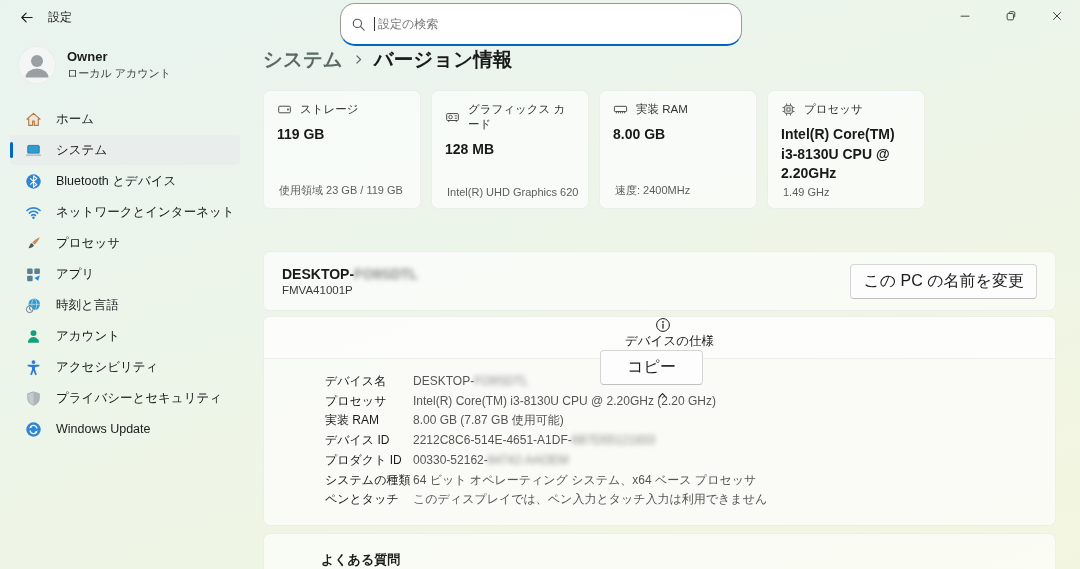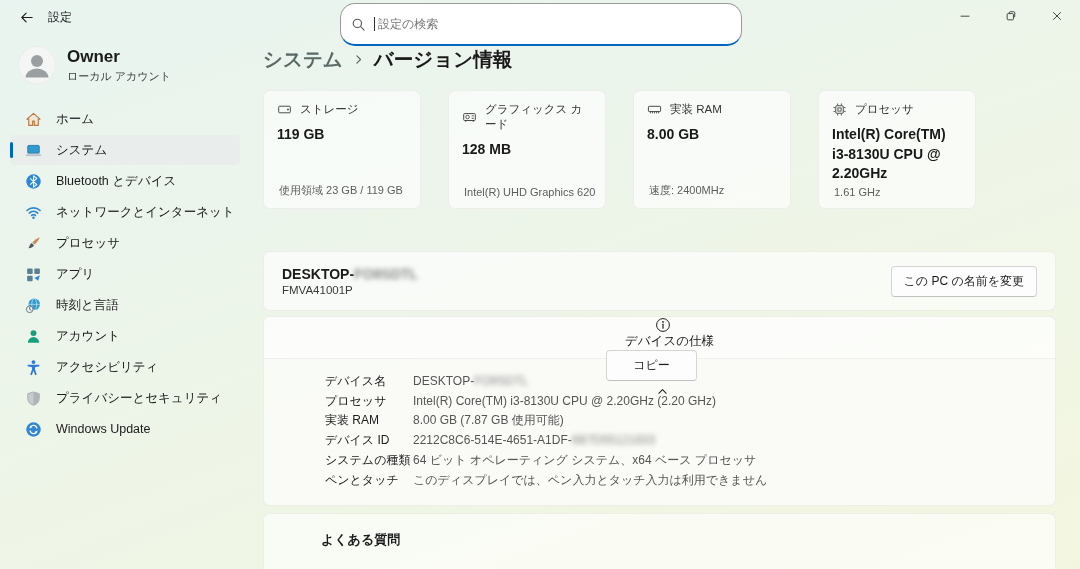--- a/index.html
+++ b/index.html
@@ -20,46 +20,46 @@
   .search-wrap .caret { width:1px; height:14px; background:#333; margin-left:8px; }
   .search-input { flex:1; border:none; outline:none; background:transparent; font-size:12px; margin-left:3px; font-family:inherit; color:#1b1b1b; }
   .search-input::placeholder { color:#767676; }
   .win-controls { position:absolute; right:0; top:0; display:flex; height:32px; }
   .win-btn { width:46px; height:32px; display:flex; align-items:center; justify-content:center; background:transparent; border:none; cursor:pointer; }
 
   
   .sidebar { position:absolute; left:0; top:34px; width:250px; bottom:0; }
   .user { display:flex; align-items:center; gap:11px; padding:12px 18px 6px 18px; }
   .avatar { width:38px; height:38px; border-radius:50%; background:#f4f6f5; box-shadow:0 0 0 1px rgba(0,0,0,.04) inset; overflow:hidden; flex:none; }
-  .user-name { font-size:17px; font-weight:700; }
+  .user-name { font-size:13px; font-weight:700; }
   .user-type { font-size:11px; color:#3c3c3c; margin-top:2px; }
   .nav { margin-top:14px; }
   .nav-item { position:relative; display:flex; align-items:center; gap:14px; height:30px; margin:1px 10px; padding-left:15px; border-radius:4px; font-size:12.5px; cursor:pointer; }
   .nav-item.selected { background:#e9eeec; }
   .nav-item.selected::before { content:""; position:absolute; left:0; top:7px; width:3px; height:16px; border-radius:2px; background:#0067c0; }
   .nav-icon { width:17px; height:17px; flex:none; }
 
   
   .main { position:absolute; left:263px; top:34px; width:793px; }
   .breadcrumb { margin-top:12px; display:flex; align-items:center; gap:9px; font-size:19.5px; font-weight:600; }
   .crumb-parent { color:#5a6a67; cursor:pointer; }
   .crumb-current { color:#191919; }
 
-  .cards { margin-top:17px; display:grid; grid-template-columns:repeat(4,158px); gap:27px; }
+  .cards { margin-top:17px; display:grid; grid-template-columns:repeat(4,158px); gap:10px; }
   .card { height:119px; background:rgba(255,255,255,.62); border:1px solid rgba(0,0,0,.05); border-radius:7px; padding:11px 13px; position:relative; }
   .card-head { display:flex; align-items:center; gap:8px; font-size:11.5px; color:#333; }
   .card-icon { width:15px; height:15px; flex:none; }
   .card-value { margin-top:8px; font-size:14px; font-weight:700; line-height:1.4; color:#191919; }
   .card-footer { position:absolute; left:15px; right:6px; bottom:10px; font-size:11px; color:#5d5d5d; white-space:nowrap; overflow:hidden; }
 
   .panel { background:rgba(255,255,255,.62); border:1px solid rgba(0,0,0,.05); border-radius:7px; }
   .device-card { margin-top:42px; height:60px; display:flex; align-items:center; justify-content:space-between; padding:0 18px; }
   .device-name { font-size:14px; font-weight:700; }
   .device-model { font-size:11.5px; color:#3a3a3a; margin-top:2px; }
-  .btn { background:#fdfdfd; border:1px solid #d5d5d5; border-bottom-color:#c0c0c0; border-radius:4px; font-size:12px; padding:6px 12px; color:#1b1b1b; cursor:pointer; font-family:inherit; }
+  .btn { background:#fdfdfd; border:1px solid #d5d5d5; border-bottom-color:#c0c0c0; border-radius:4px; font-size:16px; padding:6px 12px; color:#1b1b1b; cursor:pointer; font-family:inherit; }
 
   .specs { margin-top:5px; overflow:hidden; }
   .specs-header { height:42px; display:flex; align-items:center; padding:0 16px 0 22px; background:rgba(255,255,255,.5); border-bottom:1px solid rgba(0,0,0,.05); cursor:pointer;flex-direction:column; }
   .specs-title { font-size:12.5px; margin-left:14px; flex:1; }
   .copy-btn { margin-right:22px; padding:6px 26px; }
   .caret-btn { background:transparent; border:none; cursor:pointer; padding:4px; }
   .specs-body { background:rgba(251,251,249,.45); padding:13px 12px 15px 49px;margin-left:12px; }
   .spec-row { display:grid; grid-template-columns:88px auto; font-size:12px; line-height:19.7px; }
   .spec-label { color:#1b1b1b; }
   .spec-value { color:#555; }
@@ -302,21 +302,21 @@
         <span class="card-icon">
             <svg width="15" height="15" viewBox="0 0 16 16">
               <rect x="4" y="4" width="8" height="8" rx="1" fill="none" stroke="#404040" stroke-width="1"></rect>
               <rect x="6.3" y="6.3" width="3.4" height="3.4" fill="none" stroke="#404040" stroke-width="0.9"></rect>
               <path d="M6 1.6v1.8M10 1.6v1.8M6 12.6v1.8M10 12.6v1.8M1.6 6h1.8M1.6 10h1.8M12.6 6h1.8M12.6 10h1.8" stroke="#404040" stroke-width="0.9"></path>
             </svg>
           </span>
         <span>プロセッサ</span>
       </div>
       <div class="card-value">Intel(R) Core(TM) i3-8130U CPU @ 2.20GHz</div>
-      <div class="card-footer">1.61 GHz</div>
+      <div class="card-footer">1.49 GHz</div>
     </div>
   </div>
 
   <div class="panel device-card">
     <div>
       <div class="device-name">
         <span>DESKTOP-</span><span class="blur-txt">FO9SDTL</span>
       </div>
       <div class="device-model">FMVA41001P</div>
     </div>
@@ -351,20 +351,24 @@
       </div>
       <div class="spec-row">
         <span class="spec-label">実装 RAM</span>
         <span class="spec-value"><span>8.00 GB (7.87 GB 使用可能)</span><span class="blur-txt"></span></span>
       </div>
       <div class="spec-row">
         <span class="spec-label">デバイス ID</span>
         <span class="spec-value"><span>2212C8C6-514E-4651-A1DF-</span><span class="blur-txt">6B7D55121833</span></span>
       </div>
       <div class="spec-row">
+        <span class="spec-label">プロダクト ID</span>
+        <span class="spec-value"><span>00330-52162-</span><span class="blur-txt">64742-AAOEM</span></span>
+      </div>
+      <div class="spec-row">
         <span class="spec-label">システムの種類</span>
         <span class="spec-value"><span>64 ビット オペレーティング システム、x64 ベース プロセッサ</span><span class="blur-txt"></span></span>
       </div>
       <div class="spec-row">
         <span class="spec-label">ペンとタッチ</span>
         <span class="spec-value"><span>このディスプレイでは、ペン入力とタッチ入力は利用できません</span><span class="blur-txt"></span></span>
       </div>
     </div>
   </div>
 

